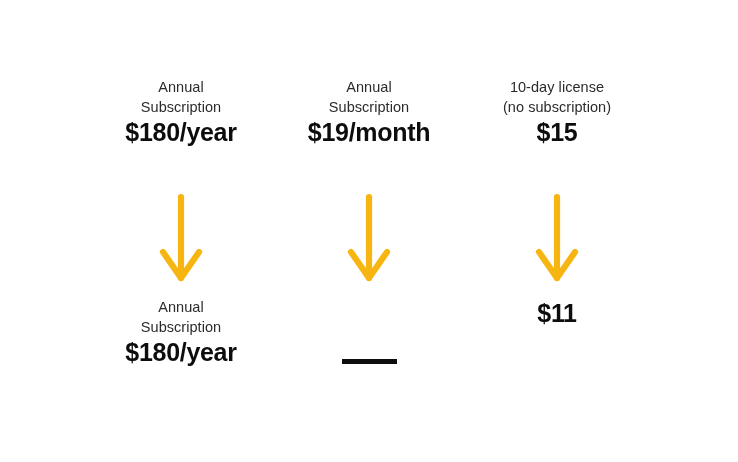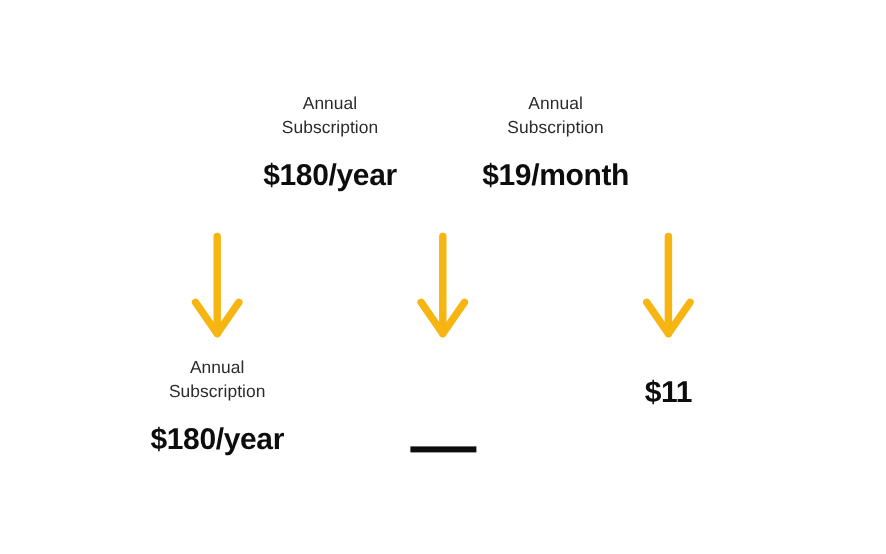--- a/index.html
+++ b/index.html
@@ -47,21 +47,20 @@
     font-size: 14.5px;
     line-height: 19.5px;
     color: #2b2b2b;
     font-weight: 400;
     letter-spacing: 0.05px;
     white-space: pre-line;
     min-height: 39px;
   }
 
   .price {
-    margin-top: 14px;
     font-size: 25px;
     line-height: 30px;
     font-weight: 700;
     color: #0d0d0d;
     letter-spacing: -0.3px;
     min-height: 30px;
   }
 
   
   .dash-bar {
@@ -102,20 +101,25 @@
 Subscription</div>
       <div class="price">$180/year</div>
     </div>
 
     <div class="col">
       <div class="label">Annual
 Subscription</div>
       <div class="price">$19/month</div>
     </div>
 
+    <div class="col">
+      <div class="label">10-day license
+(no subscription)</div>
+      <div class="price">$15</div>
+    </div>
 
   </div>
 
   <div class="row row-arrows">
 
     <div class="arrow-cell">
       <svg class="arrow-svg" viewBox="0 0 46 92" aria-hidden="true">
         <g fill="none" stroke="#F7B512" stroke-width="6.2" stroke-linecap="round" stroke-linejoin="round">
           <line x1="23" y1="5" x2="23" y2="86"></line>
           <polyline points="5,60 23,86 41,60"></polyline>

